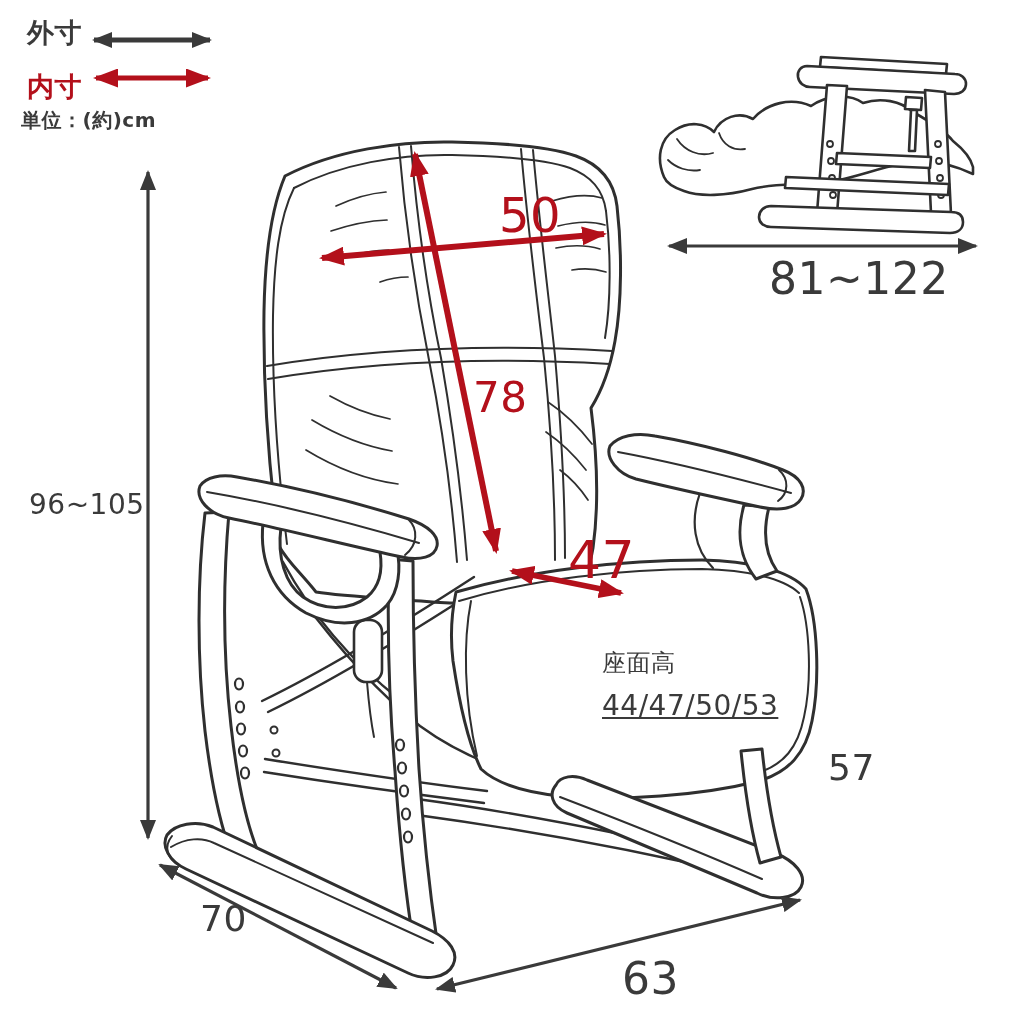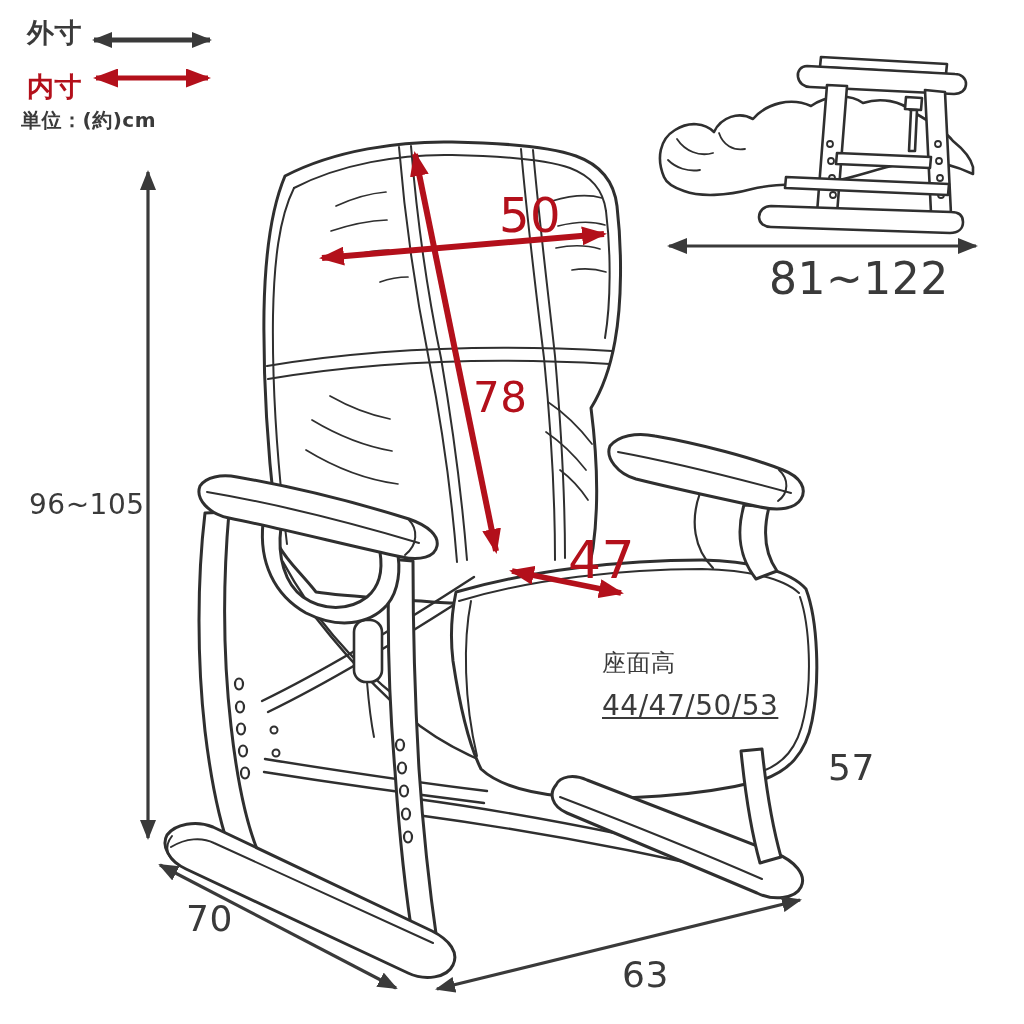--- a/index.html
+++ b/index.html
@@ -203,15 +203,15 @@
 <div class="label jp red" style="left:27px;top:73px;font-size:27px;">内寸</div>
 <div class="label jp" style="left:21px;top:110px;font-size:20px;">単位：(約)cm</div>
 
 <div class="label" style="left:29px;top:491px;font-size:28px;">96~105</div>
 <div class="label red" style="left:499px;top:191px;font-size:48px;">50</div>
 <div class="label red" style="left:473px;top:377px;font-size:42px;">78</div>
 <div class="label red" style="left:568px;top:534px;font-size:52px;">47</div>
 <div class="label" style="left:602px;top:651px;font-size:24px;">座面高</div>
 <div class="label" style="left:602px;top:692px;font-size:28px;text-decoration:underline;">44/47/50/53</div>
 <div class="label" style="left:805px;top:750px;font-size:36px;margin-left:23px;">57</div>
-<div class="label" style="left:186px;top:901px;font-size:36px;">70</div>
-<div class="label" style="left:622px;top:957px;font-size:36px;">63</div>
+<div class="label" style="left:200px;top:901px;font-size:36px;">70</div>
+<div class="label" style="left:622px;top:957px;font-size:44px;">63</div>
 <div class="label" style="left:769px;top:257px;font-size:44px;">81~122</div>
 
 </body></html>

